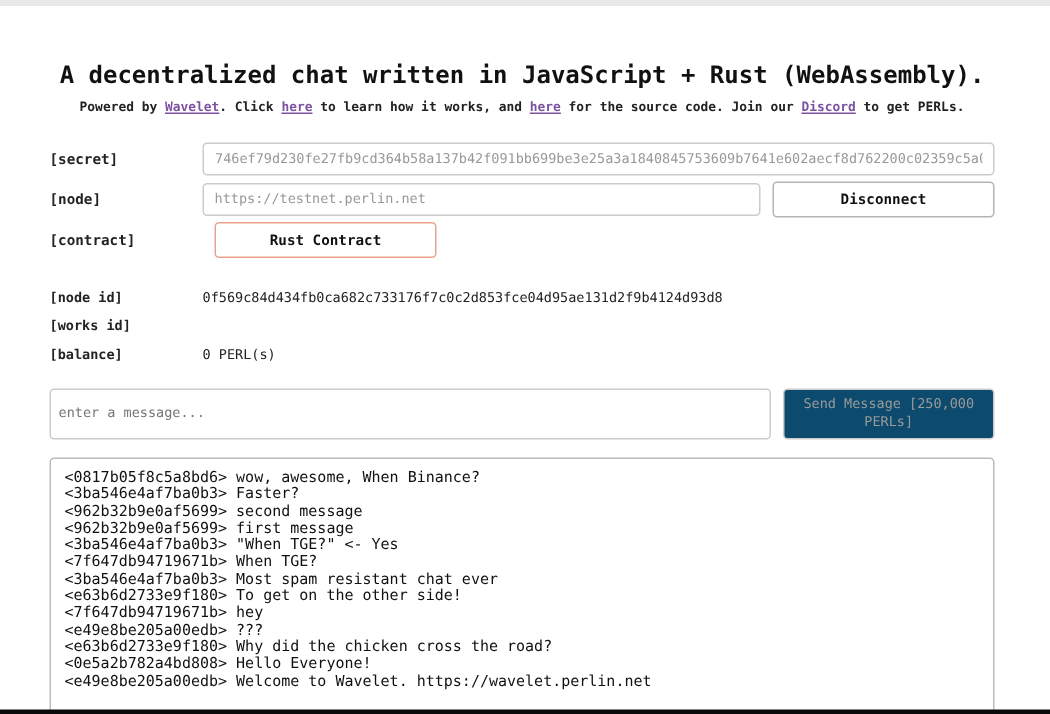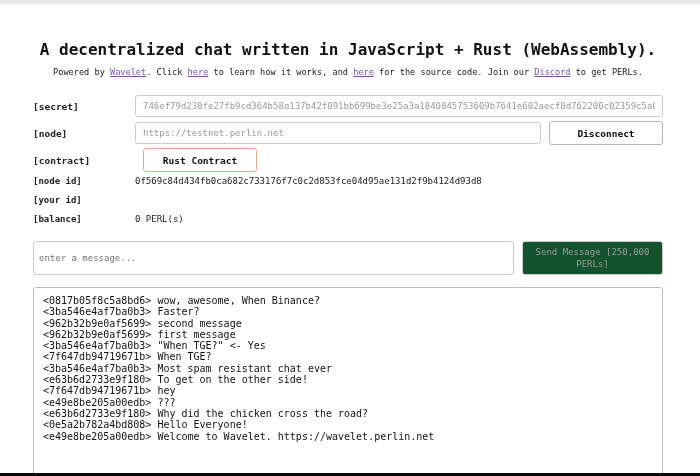--- a/index.html
+++ b/index.html
@@ -22,21 +22,21 @@
     font-size: 16px;
     font-weight: 700;
     text-align: center;
     letter-spacing: 0;
     color: #111;
     white-space: nowrap;
   }
   .subtitle {
     margin: 8px 0 0 0;
     font-size: 8.6px;
-    font-weight: 400;
+    font-weight: 700;
     text-align: center;
     color: #222;
     white-space: nowrap;
   }
   .subtitle a {
     color: #7c52a1;
     text-decoration: underline;
     cursor: pointer;
   }
 
@@ -50,47 +50,47 @@
     font-family: "DejaVu Sans Mono", monospace;
     font-size: 9px;
     color: #222;
     background: #fff;
     outline: none;
     min-width: 0;
   }
   .text-input.muted { color: #999999; }
   .text-input::placeholder { color: #999999; opacity: 1; }
   .btn {
-    flex: none; width: 114px; height: 24px; margin-left: 8px;
+    flex: none; width: 148px; height: 24px; margin-left: 8px;
     background: #ffffff;
     border: 1px solid #b5b5b5; border-radius: 3px;
     font-family: "DejaVu Sans Mono", monospace;
     font-size: 9.5px; font-weight: 700; color: #111;
     cursor: pointer;
   }
   .btn.accent { border-color: #e9a48e; }
 
-  .info-section { margin-top: 4px; }
+  .info-section { margin-top: 22px; }
   .info-row { display: flex; font-size: 9px; margin-bottom: 8px; line-height: 11px; }
   .info-label { flex: none; width: 102px; font-weight: 700; color: #222; }
   .info-value { color: #222; white-space: nowrap; }
 
   .composer { display: flex; margin-top: 16px; }
   .composer-input {
     flex: 1; height: 34px;
     border: 1px solid #cccccc; border-radius: 3px;
     padding: 0 5px;
     font-family: "DejaVu Sans Mono", monospace;
     font-size: 9px; color: #222;
     outline: none;
     min-width: 0;
   }
   .send-btn {
     flex: none; width: 141px; height: 34px; margin-left: 8px;
-    background: #14532d;
+    background: #0c4a6e;
     border: 1px solid #cccccc; border-radius: 3px;
     font-family: "DejaVu Sans Mono", monospace;
     font-size: 9px; color: #9a9a9a;
     line-height: 12px; padding: 2px 6px;
     text-align: center;
     cursor: default;
   }
 
   .chat-log {
     margin-top: 12px;
@@ -135,21 +135,21 @@
     </div>
 
   </div>
 
   <div class="info-section">
     <div class="info-row">
       <span class="info-label">[node id]</span>
       <span class="info-value">0f569c84d434fb0ca682c733176f7c0c2d853fce04d95ae131d2f9b4124d93d8</span>
     </div>
     <div class="info-row">
-      <span class="info-label">[your id]</span>
+      <span class="info-label">[works id]</span>
     </div>
     <div class="info-row">
       <span class="info-label">[balance]</span>
       <span class="info-value">0 PERL(s)</span>
     </div>
   </div>
 
   <div class="composer">
     <input class="composer-input" type="text" placeholder="enter a message..." style="">
     <button class="send-btn">Send Message [250,000 PERLs]</button>

